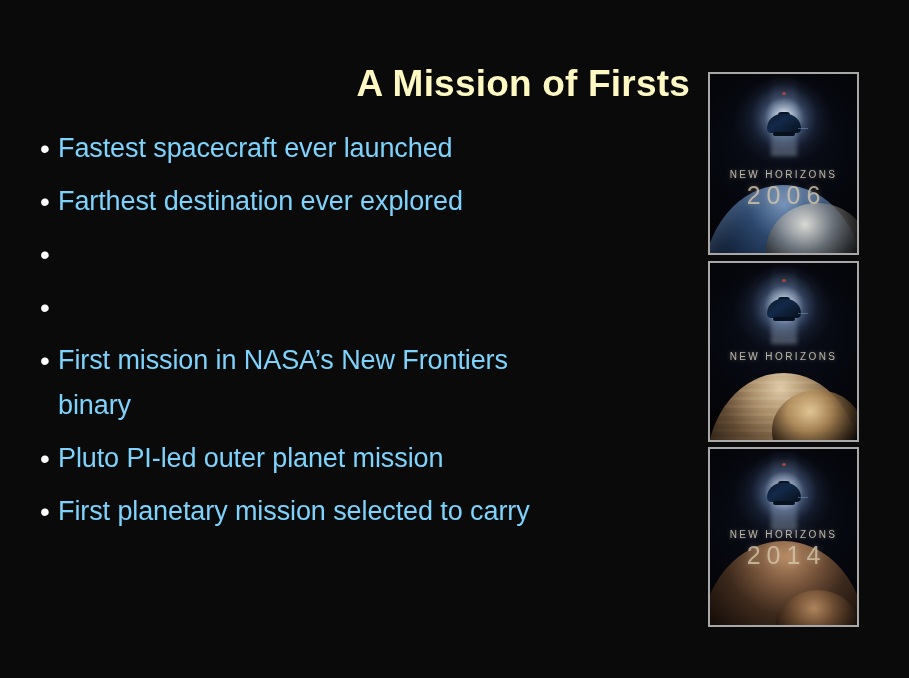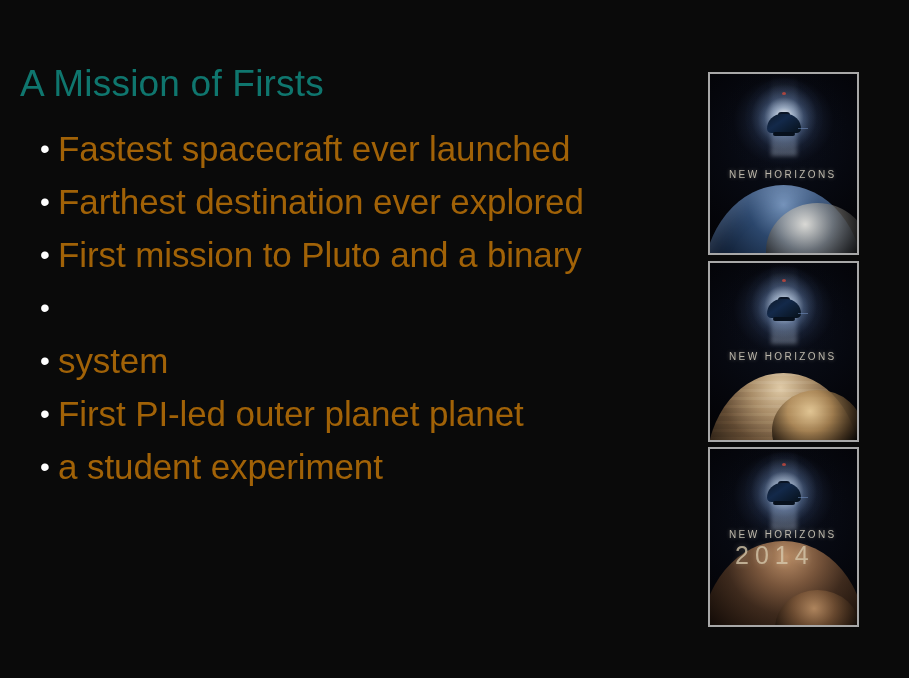--- a/index.html
+++ b/index.html
@@ -18,24 +18,24 @@
     background: #0a0a0a;
     overflow: hidden;
   }
 
   
   #slide-title {
     position: absolute;
     left: 20px;
     top: 62px;
     width: 670px;
-    text-align: left;
-    color: #0f766e;
+    text-align: right;
+    color: #fef9c3;
     font-size: 37px;
-    font-weight: normal;
+    font-weight: bold;
     letter-spacing: 0.2px;
     line-height: 44px;
     white-space: nowrap;
   }
 
   
   #bullet-list {
     position: absolute;
     left: 40px;
     top: 126px;
@@ -49,22 +49,22 @@
   .bullet-dot {
     flex: 0 0 auto;
     width: 18px;
     color: #ffffff;
     font-size: 28px;
     line-height: 45px;
     text-align: left;
   }
   .bullet-text {
     flex: 1 1 auto;
-    color: #a16207;
-    font-size: 35px;
+    color: #7dd3fc;
+    font-size: 27px;
     line-height: 45px;
     letter-spacing: -0.1px;
   }
   .bullet-text .second-line {
     display: block;
   }
 
   
   .panel {
     position: absolute;
@@ -272,23 +272,23 @@
         rgba(128,90,58,0.7) 32%,
         rgba(48,32,20,0.9) 60%,
         rgba(3,3,3,1) 80%);
   }
 
   
   .caption {
     position: absolute;
     left: 0;
     width: 100%;
+    text-align: center;
     z-index: 5;
     pointer-events: none;
-    margin-left: 19px;
   }
   .caption .mission-name {
     display: block;
     font-family: "Liberation Sans", sans-serif;
     font-size: 10px;
     letter-spacing: 2.4px;
     color: rgba(222,216,200,0.82);
     text-shadow: 0 0 4px rgba(255,245,220,0.35);
   }
   .caption .mission-year {
@@ -325,48 +325,48 @@
     <div class="bullet-item">
       <span class="bullet-dot">•</span>
       <span class="bullet-text">
         <span>Farthest destination ever explored</span>
       </span>
     </div>
 
     <div class="bullet-item">
       <span class="bullet-dot">•</span>
       <span class="bullet-text">
-        <span>First mission to Pluto and a binary</span>
-      </span>
-    </div>
-
-    <div class="bullet-item">
-      <span class="bullet-dot">•</span>
-      <span class="bullet-text">
-      </span>
-    </div>
-
-    <div class="bullet-item">
-      <span class="bullet-dot">•</span>
-      <span class="bullet-text">
-        <span class="second-line">system</span>
-      </span>
-    </div>
-
-    <div class="bullet-item">
-      <span class="bullet-dot">•</span>
-      <span class="bullet-text">
-        <span>First PI-led outer planet planet</span>
-      </span>
-    </div>
-
-    <div class="bullet-item">
-      <span class="bullet-dot">•</span>
-      <span class="bullet-text">
-        <span class="second-line">a student experiment</span>
+      </span>
+    </div>
+
+    <div class="bullet-item">
+      <span class="bullet-dot">•</span>
+      <span class="bullet-text">
+      </span>
+    </div>
+
+    <div class="bullet-item">
+      <span class="bullet-dot">•</span>
+      <span class="bullet-text">
+        <span>First mission in NASA’s New Frontiers</span>
+        <span class="second-line">binary</span>
+      </span>
+    </div>
+
+    <div class="bullet-item">
+      <span class="bullet-dot">•</span>
+      <span class="bullet-text">
+        <span>Pluto PI-led outer planet mission</span>
+      </span>
+    </div>
+
+    <div class="bullet-item">
+      <span class="bullet-dot">•</span>
+      <span class="bullet-text">
+        <span>First planetary mission selected to carry</span>
       </span>
     </div>
 
   </div>
 
   <div class="panel" id="panel-2006">
     <div class="panel-inner" id="p2006">
       <div class="backdrop"></div>
       <div class="planet"></div>
       <div class="moon"></div>
@@ -374,20 +374,21 @@
       <div class="halo"></div>
       <div class="red-dot" style="top:18px;"></div>
       <div class="craft" style="top:38px;">
         <div class="bus"></div>
         <div class="dish"></div>
         <div class="base"></div>
         <div class="boom"></div>
       </div>
       <div class="caption" id="cap2006">
         <span class="mission-name">NEW HORIZONS</span>
+        <span class="mission-year">2006</span>
       </div>
     </div>
   </div>
 
   <div class="panel" id="panel-2007">
     <div class="panel-inner" id="p2007">
       <div class="backdrop"></div>
       <div class="planet"></div>
       <div class="bands"></div>
       <div class="moon"></div>

